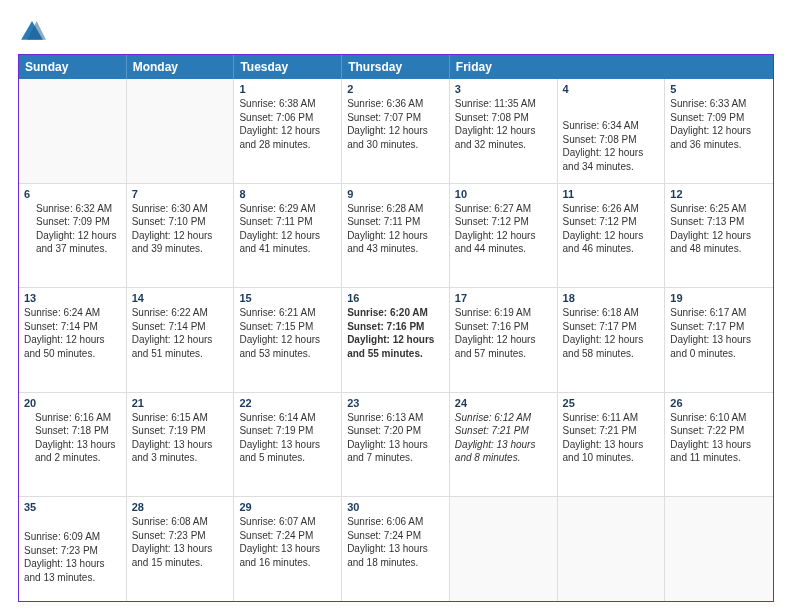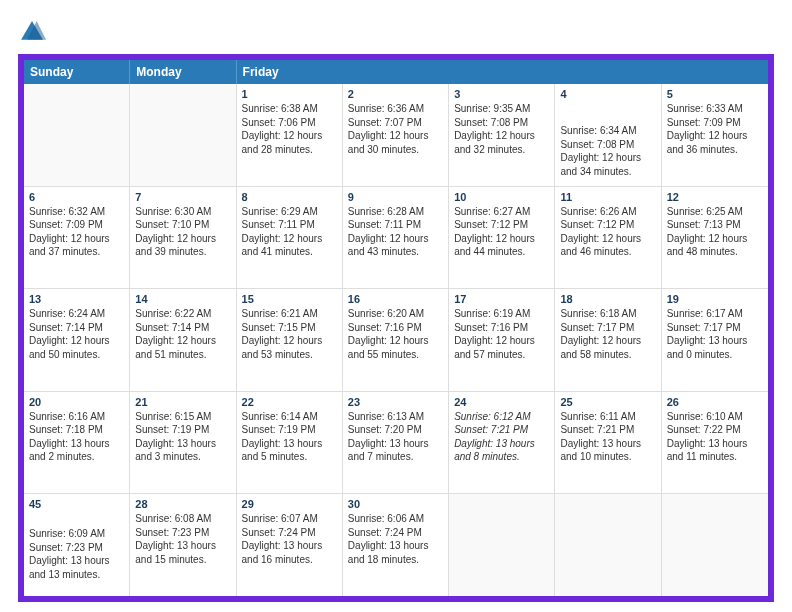--- a/index.html
+++ b/index.html
@@ -51,21 +51,21 @@
       line-height: 1.1;
     }
     .sub-title {
       font-size: 15px;
       color: #333;
     }
     .calendar {
       flex: 1;
       display: flex;
       flex-direction: column;
-      border: 6px solid #6d28d9;
+      border: 1px solid #6d28d9;
     }
     .cal-header {
       display: grid;
       grid-template-columns: repeat(7, 1fr);
       background: #2a7ab8;
     }
     .cal-header-cell {
       color: #fff;
       font-size: 12px;
       font-weight: bold;
@@ -127,20 +127,22 @@
     <div class="title-block">
       <div class="main-title"></div>
       <div class="sub-title"></div>
     </div>
   </div>
 
   <div class="calendar">
     <div class="cal-header">
     <div class="cal-header-cell">Sunday</div>
         <div class="cal-header-cell">Monday</div>
+        <div class="cal-header-cell">Tuesday</div>
+        <div class="cal-header-cell">Thursday</div>
         <div class="cal-header-cell">Friday</div>
       </div>
     <div class="cal-body">
     <div class="cal-row">
           <div class="cal-cell empty"></div>
           <div class="cal-cell empty"></div>
           <div class="cal-cell">
             <div class="day-num">1</div>
             <div class="day-info" style="white-space: pre-line;">Sunrise: 6:38 AM
 Sunset: 7:06 PM
@@ -149,21 +151,21 @@
           </div>
           <div class="cal-cell">
             <div class="day-num">2</div>
             <div class="day-info" style="white-space: pre-line;">Sunrise: 6:36 AM
 Sunset: 7:07 PM
 Daylight: 12 hours
 and 30 minutes.</div>
           </div>
           <div class="cal-cell">
             <div class="day-num">3</div>
-            <div class="day-info" style="white-space: pre-line;">Sunrise: 9:35 AM
+            <div class="day-info" style="white-space: pre-line;">Sunrise: 11:35 AM
 Sunset: 7:08 PM
 Daylight: 12 hours
 and 32 minutes.</div>
           </div>
           <div class="cal-cell">
             <div class="day-num">4</div>
             <div class="day-info" style="white-space: pre-line; margin-top: 24px;">Sunrise: 6:34 AM
 Sunset: 7:08 PM
 Daylight: 12 hours
 and 34 minutes.</div>
@@ -172,21 +174,21 @@
             <div class="day-num">5</div>
             <div class="day-info" style="white-space: pre-line;">Sunrise: 6:33 AM
 Sunset: 7:09 PM
 Daylight: 12 hours
 and 36 minutes.</div>
           </div>
         </div>
         <div class="cal-row">
           <div class="cal-cell">
             <div class="day-num">6</div>
-            <div class="day-info" style="white-space: pre-line;">Sunrise: 6:32 AM
+            <div class="day-info" style="white-space: pre-line; margin-left: 12px;">Sunrise: 6:32 AM
 Sunset: 7:09 PM
 Daylight: 12 hours
 and 37 minutes.</div>
           </div>
           <div class="cal-cell">
             <div class="day-num">7</div>
             <div class="day-info" style="white-space: pre-line;">Sunrise: 6:30 AM
 Sunset: 7:10 PM
 Daylight: 12 hours
 and 39 minutes.</div>
@@ -244,21 +246,21 @@
           </div>
           <div class="cal-cell">
             <div class="day-num">15</div>
             <div class="day-info" style="white-space: pre-line;">Sunrise: 6:21 AM
 Sunset: 7:15 PM
 Daylight: 12 hours
 and 53 minutes.</div>
           </div>
           <div class="cal-cell">
             <div class="day-num">16</div>
-            <div class="day-info" style="white-space: pre-line;">Sunrise: 6:20 AM
+            <div class="day-info" style="white-space: pre-line; font-weight: bold;">Sunrise: 6:20 AM
 Sunset: 7:16 PM
 Daylight: 12 hours
 and 55 minutes.</div>
           </div>
           <div class="cal-cell">
             <div class="day-num">17</div>
             <div class="day-info" style="white-space: pre-line;">Sunrise: 6:19 AM
 Sunset: 7:16 PM
 Daylight: 12 hours
 and 57 minutes.</div>
@@ -274,21 +276,21 @@
             <div class="day-num">19</div>
             <div class="day-info" style="white-space: pre-line;">Sunrise: 6:17 AM
 Sunset: 7:17 PM
 Daylight: 13 hours
 and 0 minutes.</div>
           </div>
         </div>
         <div class="cal-row">
           <div class="cal-cell">
             <div class="day-num">20</div>
-            <div class="day-info" style="white-space: pre-line;">Sunrise: 6:16 AM
+            <div class="day-info" style="white-space: pre-line; margin-left: 11px;">Sunrise: 6:16 AM
 Sunset: 7:18 PM
 Daylight: 13 hours
 and 2 minutes.</div>
           </div>
           <div class="cal-cell">
             <div class="day-num">21</div>
             <div class="day-info" style="white-space: pre-line;">Sunrise: 6:15 AM
 Sunset: 7:19 PM
 Daylight: 13 hours
 and 3 minutes.</div>
@@ -324,21 +326,21 @@
           <div class="cal-cell">
             <div class="day-num">26</div>
             <div class="day-info" style="white-space: pre-line;">Sunrise: 6:10 AM
 Sunset: 7:22 PM
 Daylight: 13 hours
 and 11 minutes.</div>
           </div>
         </div>
         <div class="cal-row">
           <div class="cal-cell">
-            <div class="day-num">45</div>
+            <div class="day-num">35</div>
             <div class="day-info" style="white-space: pre-line; margin-top: 17px;">Sunrise: 6:09 AM
 Sunset: 7:23 PM
 Daylight: 13 hours
 and 13 minutes.</div>
           </div>
           <div class="cal-cell">
             <div class="day-num">28</div>
             <div class="day-info" style="white-space: pre-line;">Sunrise: 6:08 AM
 Sunset: 7:23 PM
 Daylight: 13 hours

